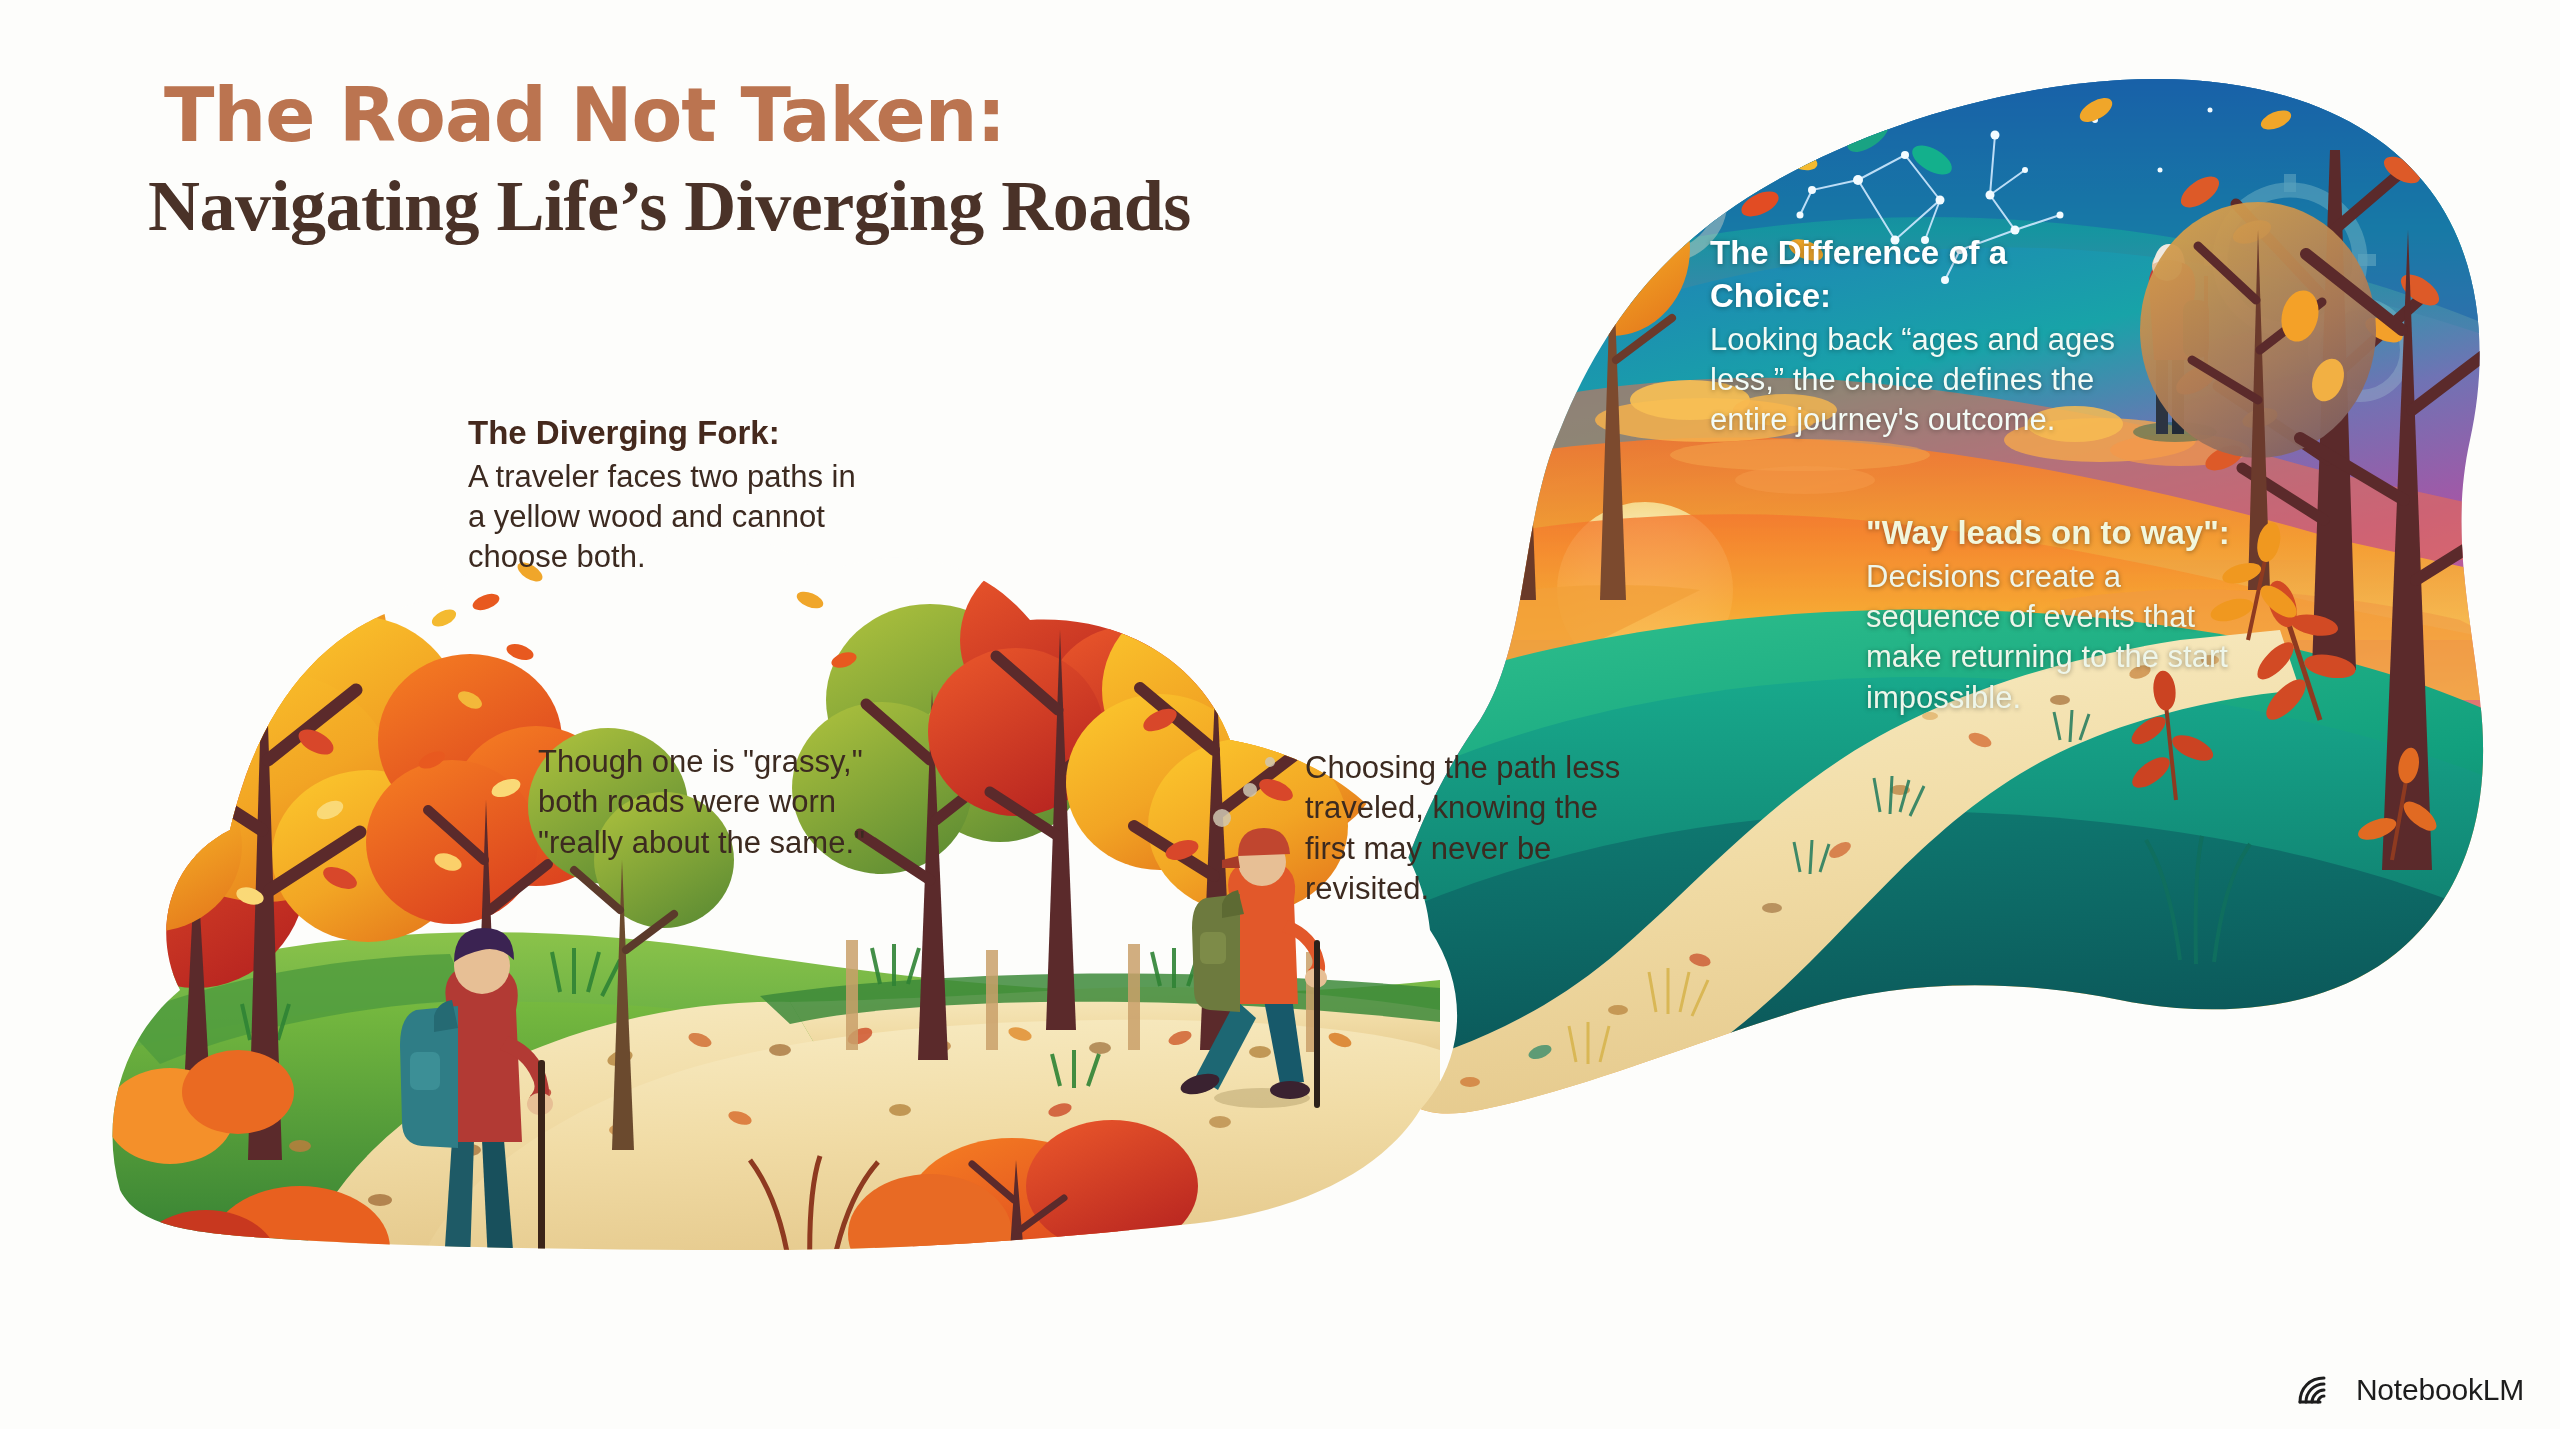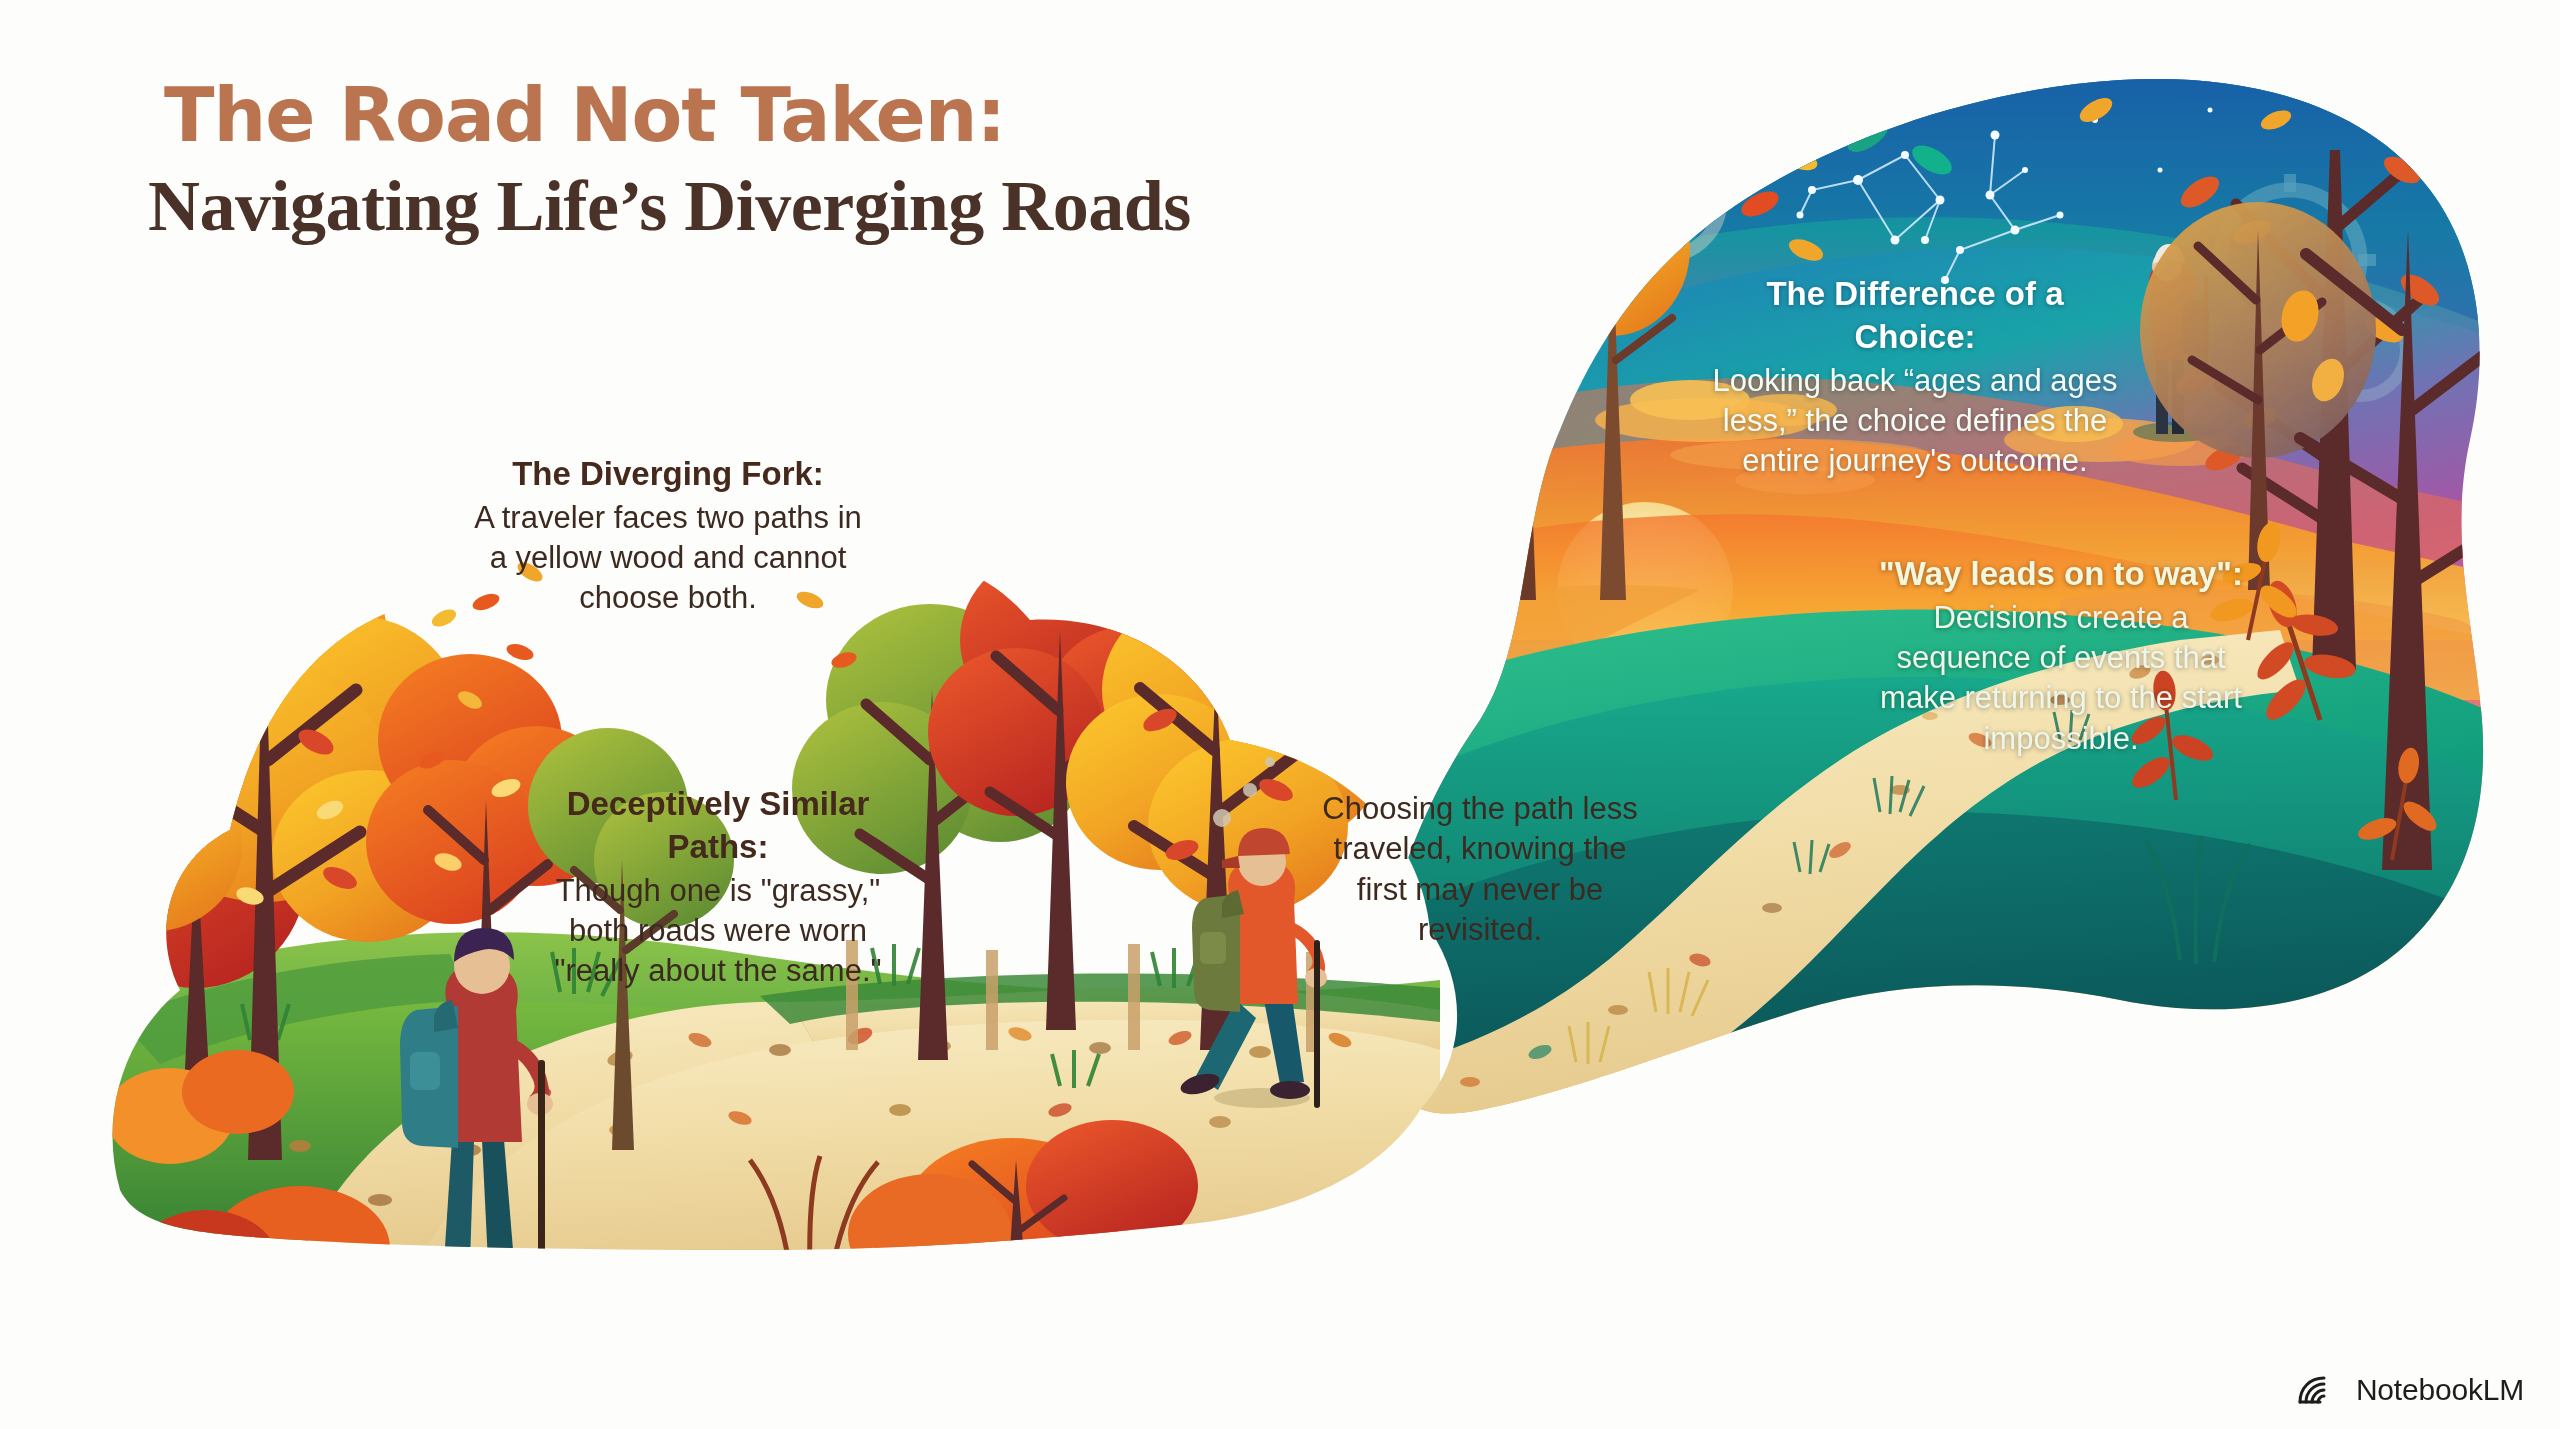--- a/index.html
+++ b/index.html
@@ -38,23 +38,22 @@
     letter-spacing:-0.5px;
   }
 
   
   #scene{position:absolute; left:0; top:0; width:2560px; height:1429px;}
   #scene svg{display:block;}
 
   
   .callout{
     position:absolute;
-    text-align:center;
+    text-align:left;
     line-height:1.30;
-    margin-top:41px;
   }
   .callout .c-head{
     display:block;
     font-weight:bold;
     font-size:33px;
     color:#45291d;
     margin-bottom:2px;
   }
   .callout .c-body{
     display:block;
@@ -672,21 +671,20 @@
     <h1 id="main-title">The Road Not Taken:</h1>
     <h2 id="sub-title">Navigating Life’s Diverging Roads</h2>
   </div>
 
   <div class="callout" id="callout-fork">
     <span class="c-head">The Diverging Fork:</span>
     <span class="c-body">A traveler faces two paths in a yellow wood and cannot choose both.</span>
   </div>
 
   <div class="callout" id="callout-similar">
-    <span class="c-head">Deceptively Similar Paths:</span>
     <span class="c-body">Though one is "grassy," both roads were worn "really about the same."</span>
   </div>
 
   <div class="callout" id="callout-final">
     <span class="c-body">Choosing the path less traveled, knowing the first may never be revisited.</span>
   </div>
 
   <div class="callout light" id="callout-diff">
     <span class="c-head">The Difference of a Choice:</span>
     <span class="c-body">Looking back “ages and ages less,” the choice defines the entire journey's outcome.</span>

